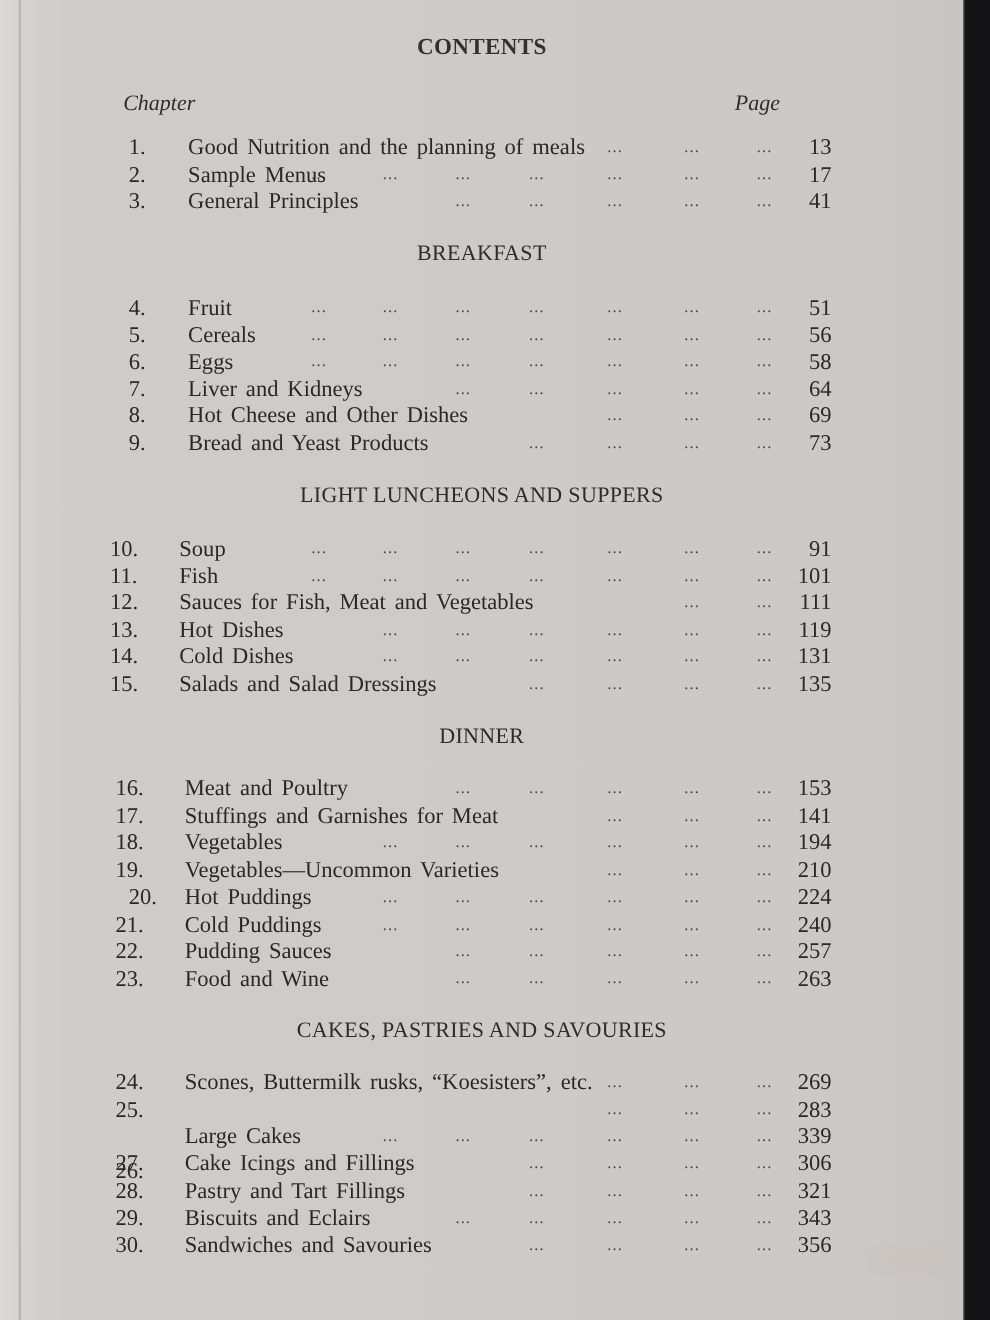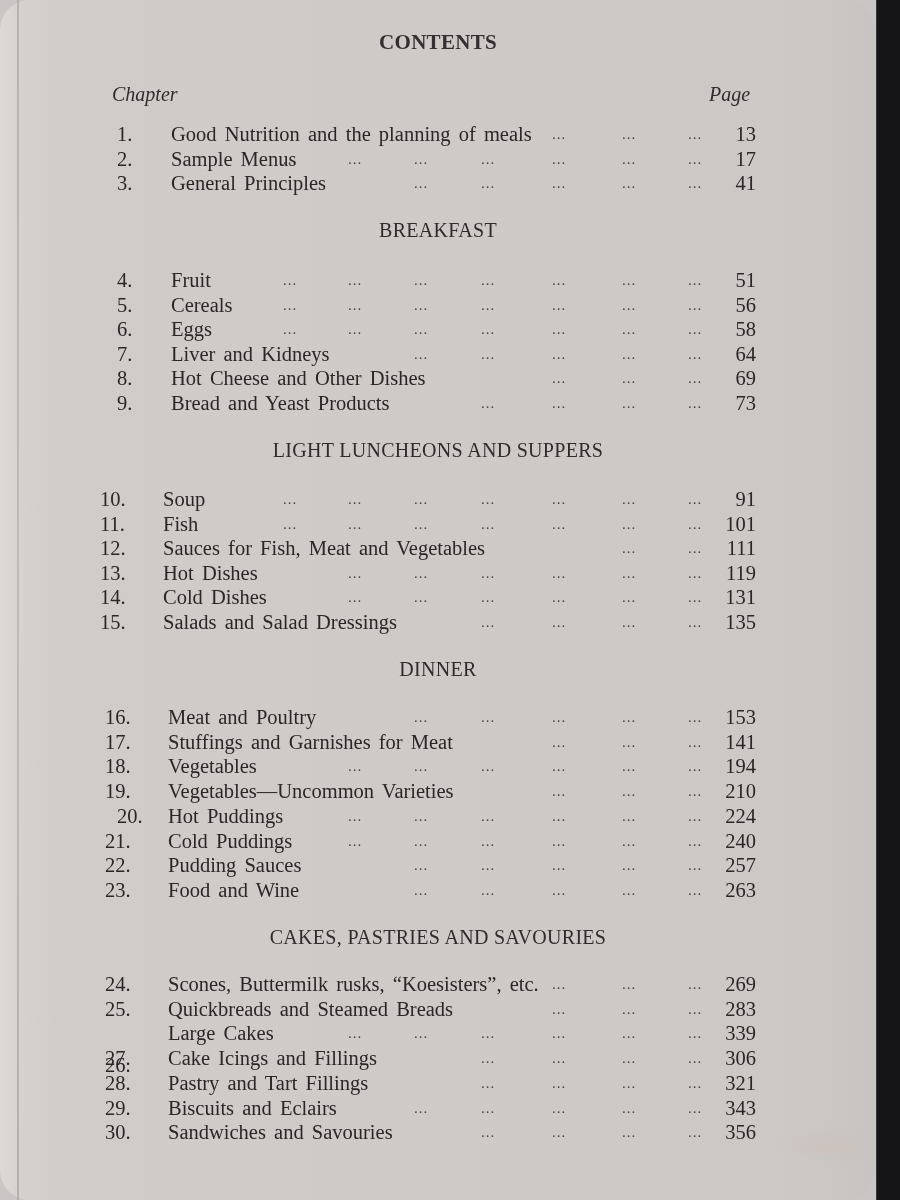--- a/index.html
+++ b/index.html
@@ -15,21 +15,20 @@
       font-family: "Liberation Serif", "DejaVu Serif", serif;
       color: #2a2828;
     }
     .page {
       position: absolute;
       left: 0;
       top: 0;
       width: 876px;
       height: 1200px;
       background: linear-gradient(90deg, #dcd9d6 0px, #d5d2d0 18px, #cfccca 60px, #cdcac8 450px, #cbc8c6 800px, #c8c4c2 876px);
-      border-radius: 30px;
     }
     .gutter-line {
       position: absolute;
       left: 17px;
       top: 0;
       width: 2px;
       height: 1200px;
       background: linear-gradient(180deg, #a9a6a4, #b3b0ae 50%, #a6a3a1);
       opacity: 0.7;
     }
@@ -64,21 +63,21 @@
       color: #333031;
     }
     .col-head {
       position: absolute;
       top: 83px;
       font-size: 20px;
       font-style: italic;
       color: #2f2c2d;
     }
     .col-head.chapter { left: 112px; }
-    .col-head.page-h { left: 709px; }
+    .col-head.page-h { left: 668px; }
     .section-title {
       position: absolute;
       left: 0;
       width: 876px;
       text-align: center;
       font-size: 20px;
       letter-spacing: 0.3px;
       color: #2f2c2d;
     }
     .entry {
@@ -369,21 +368,20 @@
         <span class="leaders" style="left: 688px;">...</span>
         <span class="label" style="left: 105px;">24.</span>
         <span class="label" style="left: 168px;">Scones, Buttermilk rusks, “Koesisters”, etc.</span>
         <span class="pg">269</span>
       </div>
       <div class="entry" style="top: 996.7px;">
         <span class="leaders" style="left: 552px;">...</span>
         <span class="leaders" style="left: 622px;">...</span>
         <span class="leaders" style="left: 688px;">...</span>
         <span class="label" style="left: 105px;">25.</span>
-        <span class="label" style="left: 168px;">Quickbreads and Steamed Breads</span>
         <span class="pg">283</span>
       </div>
       <div class="entry" style="top: 1021.4px;">
         <span class="leaders" style="left: 348px;">...</span>
         <span class="leaders" style="left: 414px;">...</span>
         <span class="leaders" style="left: 481px;">...</span>
         <span class="leaders" style="left: 552px;">...</span>
         <span class="leaders" style="left: 622px;">...</span>
         <span class="leaders" style="left: 688px;">...</span>
         <span class="label" style="left: 105px; margin-top: 32px;">26.</span>

